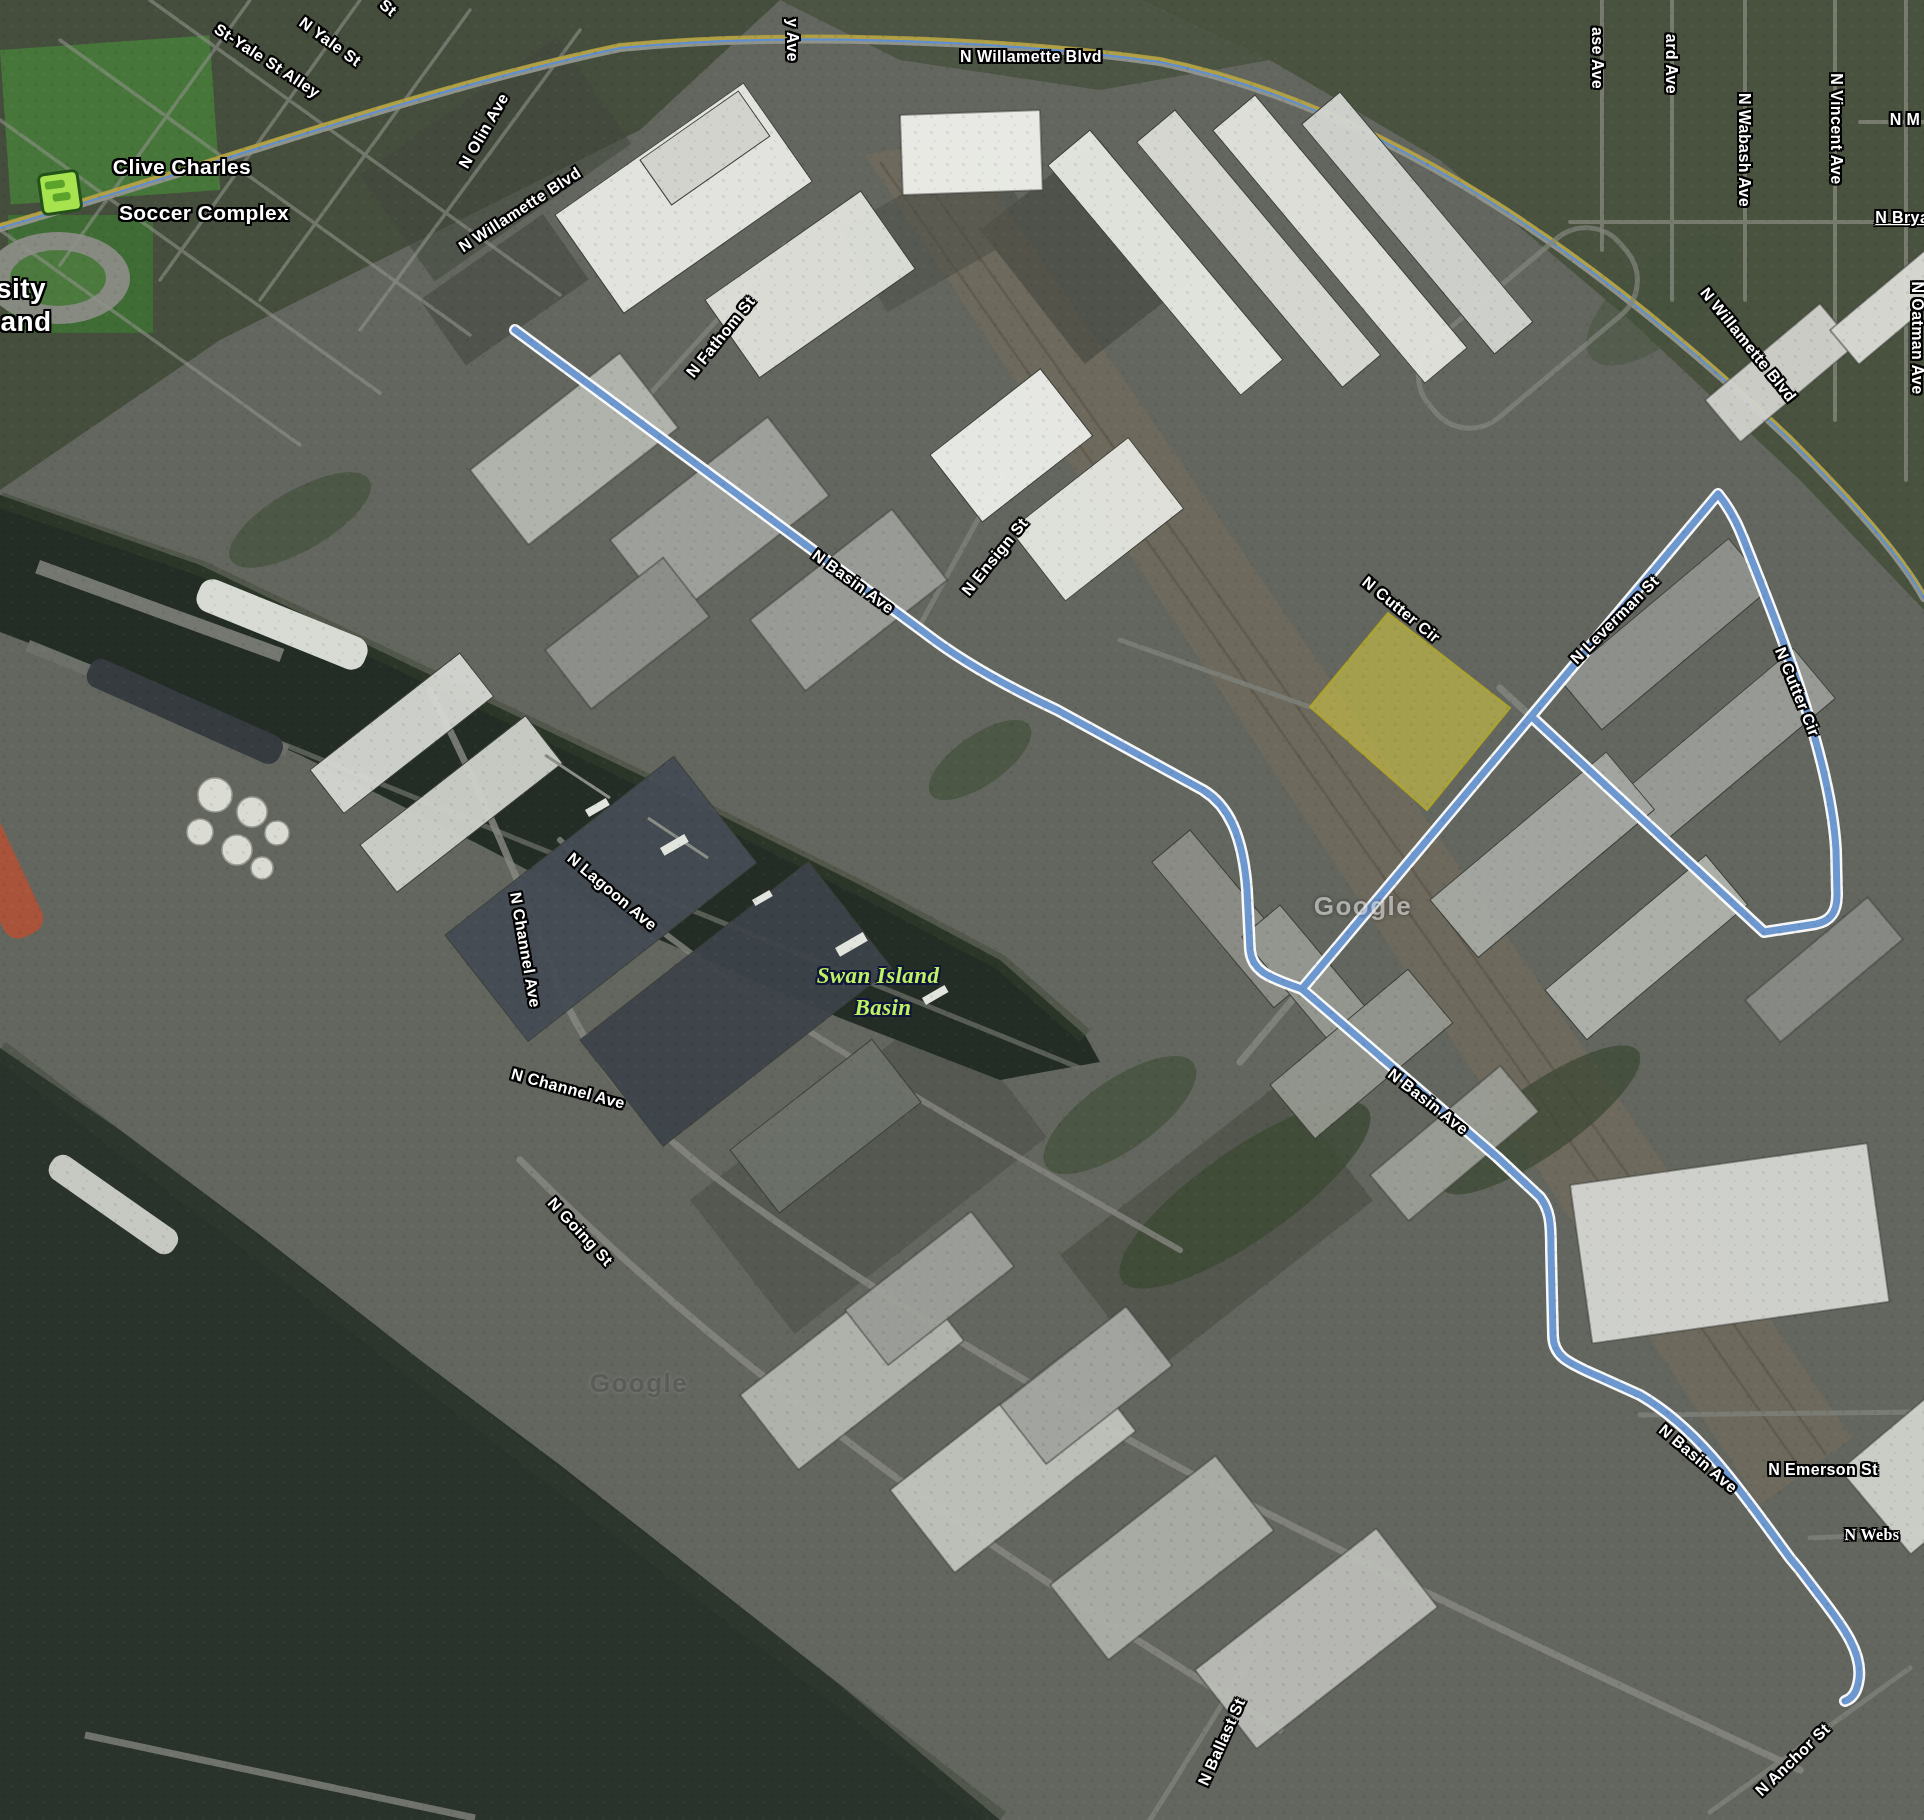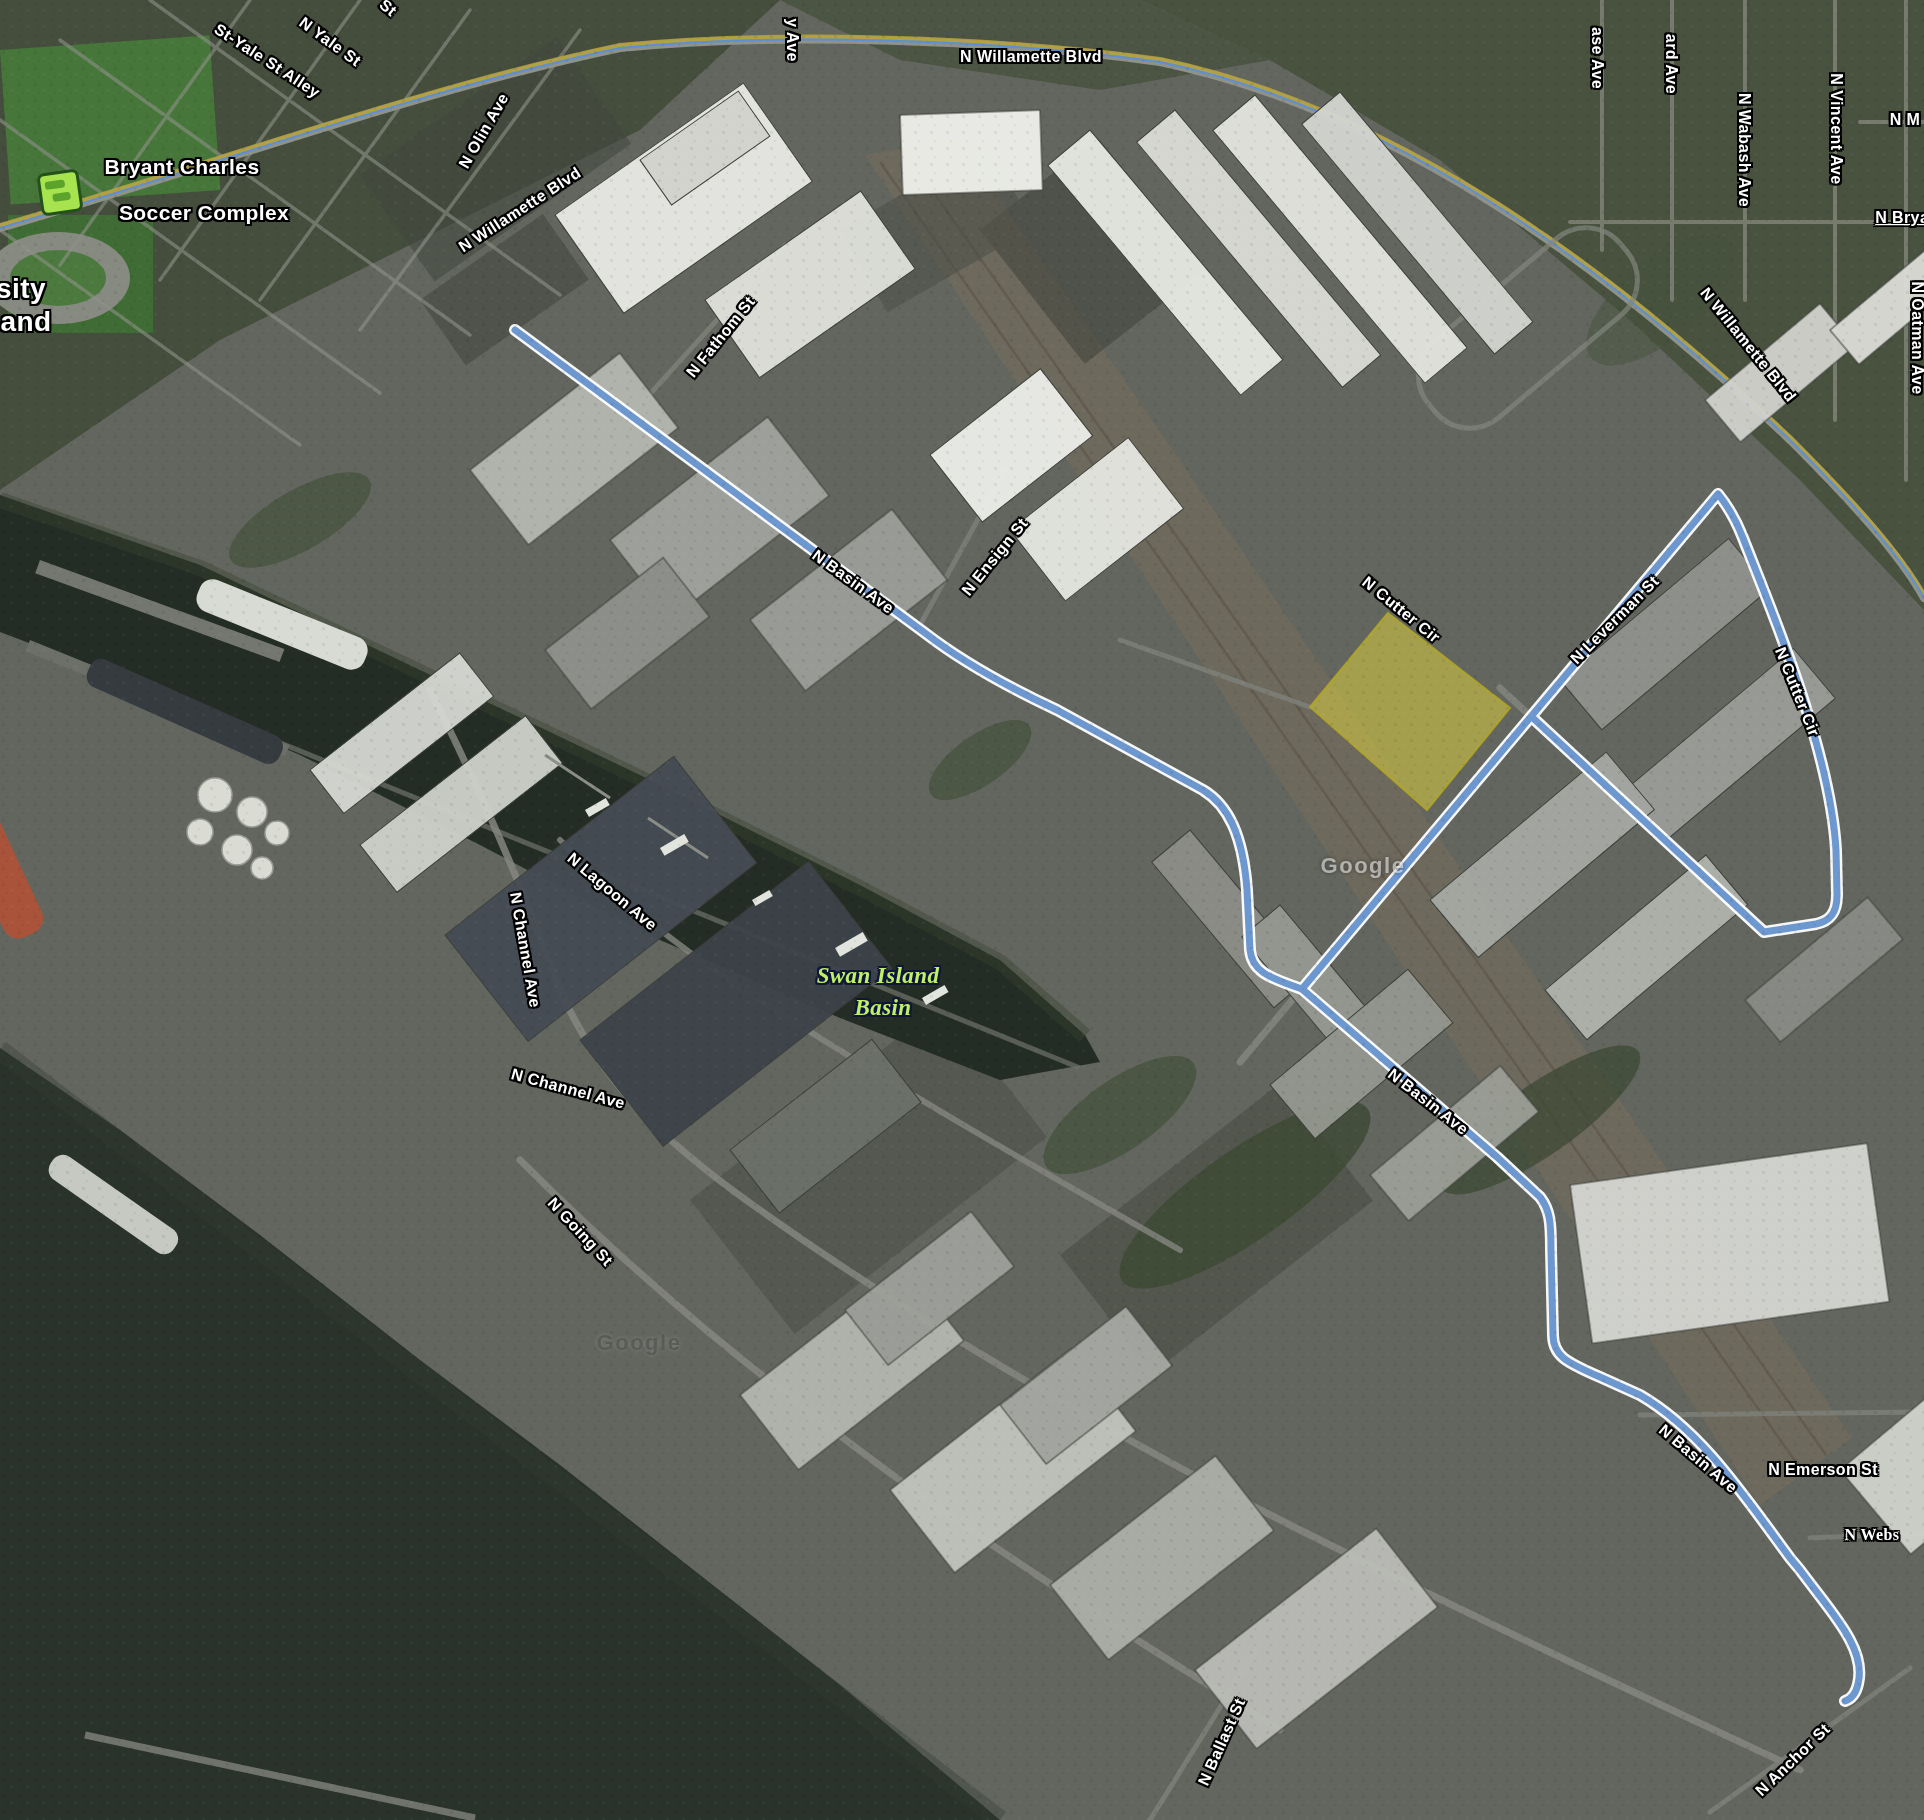--- a/index.html
+++ b/index.html
@@ -9,21 +9,21 @@
   .lbl{position:absolute;color:#fff;font:bold 16px "Liberation Sans",sans-serif;
        white-space:nowrap;letter-spacing:.4px;transform:translate(-50%,-50%) rotate(var(--r,0deg));
        text-shadow:-2px -2px 0 #000,2px -2px 0 #000,-2px 2px 0 #000,2px 2px 0 #000,
                    -2px 0 0 #000,2px 0 0 #000,0 -2px 0 #000,0 2px 0 #000,0 0 3px #000;
        z-index:30;pointer-events:none;}
   .lbl.poi{font-size:21px;}
   .lbl.area{font-size:28px;}
   .lbl.water{font:italic bold 23px "Liberation Serif",serif;color:#bef264;
        text-shadow:-2px -2px 0 #10163a,2px -2px 0 #10163a,-2px 2px 0 #10163a,2px 2px 0 #10163a,
                    -2px 0 0 #10163a,2px 0 0 #10163a,0 -2px 0 #10163a,0 2px 0 #10163a;}
-  .lbl.wm{font-size:22px;letter-spacing:1.5px;}
+  .lbl.wm{font-size:26px;letter-spacing:1.5px;margin-top:40px;}
   .lbl.wm-light{color:rgba(255,255,255,.55);text-shadow:0 0 4px rgba(0,0,0,.45);}
   .lbl.wm-dark{color:rgba(75,75,75,.6);text-shadow:0 0 4px rgba(255,255,255,.2);}
   .poi-icon{position:absolute;left:39px;top:171px;width:36px;height:37px;z-index:29;
        background:#a6e34f;border:3px solid #23511a;border-radius:7px;transform:rotate(-8deg);}
   .poi-icon:before{content:"";position:absolute;left:4px;top:6px;width:20px;height:8px;
        background:#5ca32c;border-radius:3px;}
   .poi-icon:after{content:"";position:absolute;left:10px;top:19px;width:18px;height:8px;
        background:#5ca32c;border-radius:3px;}
 </style>
 </head>
@@ -197,21 +197,21 @@
     <path d="M 1302,989 L 1718,494 C 1727,505 1736,520 1743,538 C 1765,595 1830,745 1836,850 L 1837,895 C 1837,913 1830,921 1816,924 L 1764,932 L 1534,719" stroke="#ffffff" stroke-width="12" opacity=".95"></path>
     <path d="M 515,330 L 925,633 C 960,660 1010,688 1057,710 L 1203,790 C 1228,805 1243,835 1247,890 L 1250,950 C 1252,970 1266,977 1302,989 L 1497,1157 1540,1197 C 1550,1210 1551,1222 1551,1250 L 1553,1335 C 1553,1355 1565,1362 1600,1377 L 1640,1395 C 1700,1430 1740,1490 1790,1558 L 1800,1570 C 1820,1597 1840,1620 1850,1640 C 1859,1657 1861,1672 1858,1684 C 1856,1693 1851,1699 1845,1701" stroke-width="7" stroke="#6d97cf"></path>
     <path d="M 1302,989 L 1718,494 C 1727,505 1736,520 1743,538 C 1765,595 1830,745 1836,850 L 1837,895 C 1837,913 1830,921 1816,924 L 1764,932 L 1534,719" stroke-width="7" stroke="#6d97cf"></path>
   </g>
 
   <rect x="0" y="0" width="1924" height="1820" fill="url(#grain)" opacity=".5"></rect>
 </svg>
 
 <div class="poi-icon"></div>
 
-<div class="lbl poi" style="left:182px;top:167px;">Bryant Charles</div>
+<div class="lbl poi" style="left:182px;top:167px;">Clive Charles</div>
 <div class="lbl poi" style="left:204px;top:213px;">Soccer Complex</div>
 <div class="lbl area" style="left:21px;top:289px;">sity</div>
 <div class="lbl area" style="left:26px;top:322px;text-align:right;">and</div>
 <div class="lbl" style="left:267px;top:61px;--r:33deg;">St-Yale St Alley</div>
 <div class="lbl" style="left:330px;top:42px;--r:36deg;">N Yale St</div>
 <div class="lbl" style="left:388px;top:8px;--r:40deg;">St</div>
 <div class="lbl" style="left:484px;top:131px;--r:-60deg;">N Olin Ave</div>
 <div class="lbl" style="left:520px;top:210px;--r:-33deg;">N Willamette Blvd</div>
 <div class="lbl" style="left:1031px;top:57px;">N Willamette Blvd</div>
 <div class="lbl" style="left:792px;top:40px;--r:90deg;">y Ave</div>

